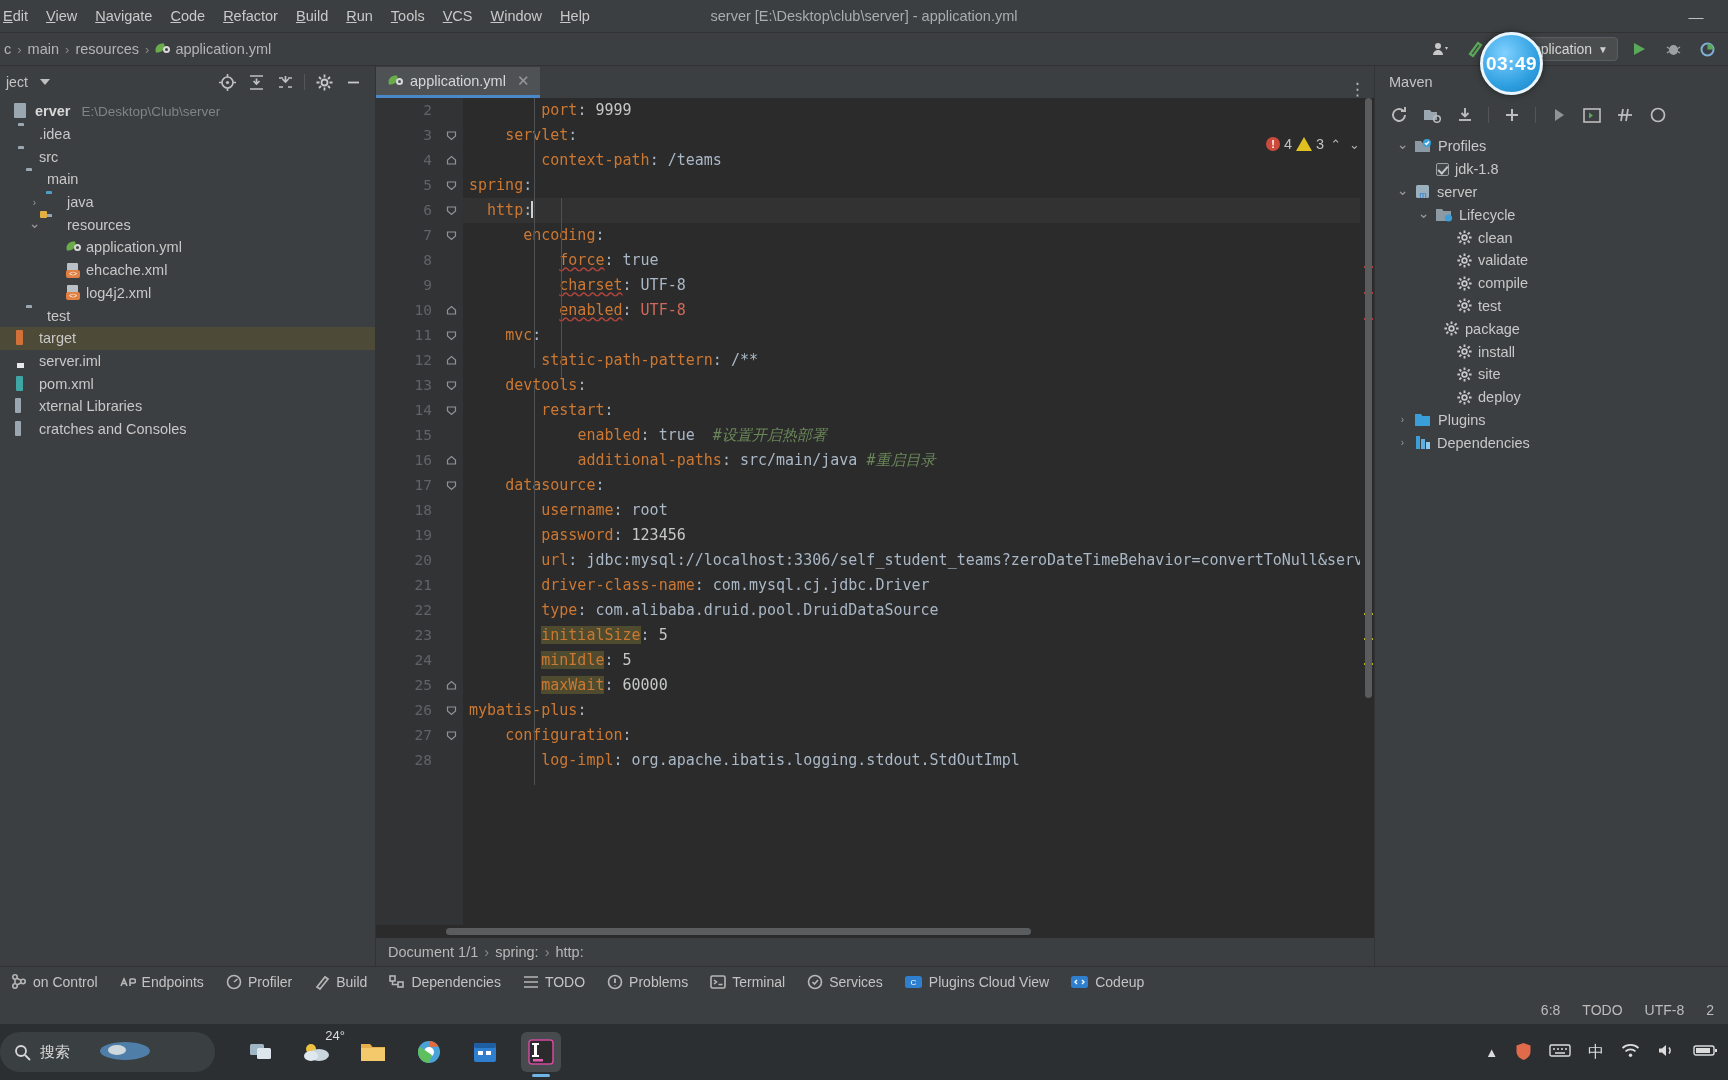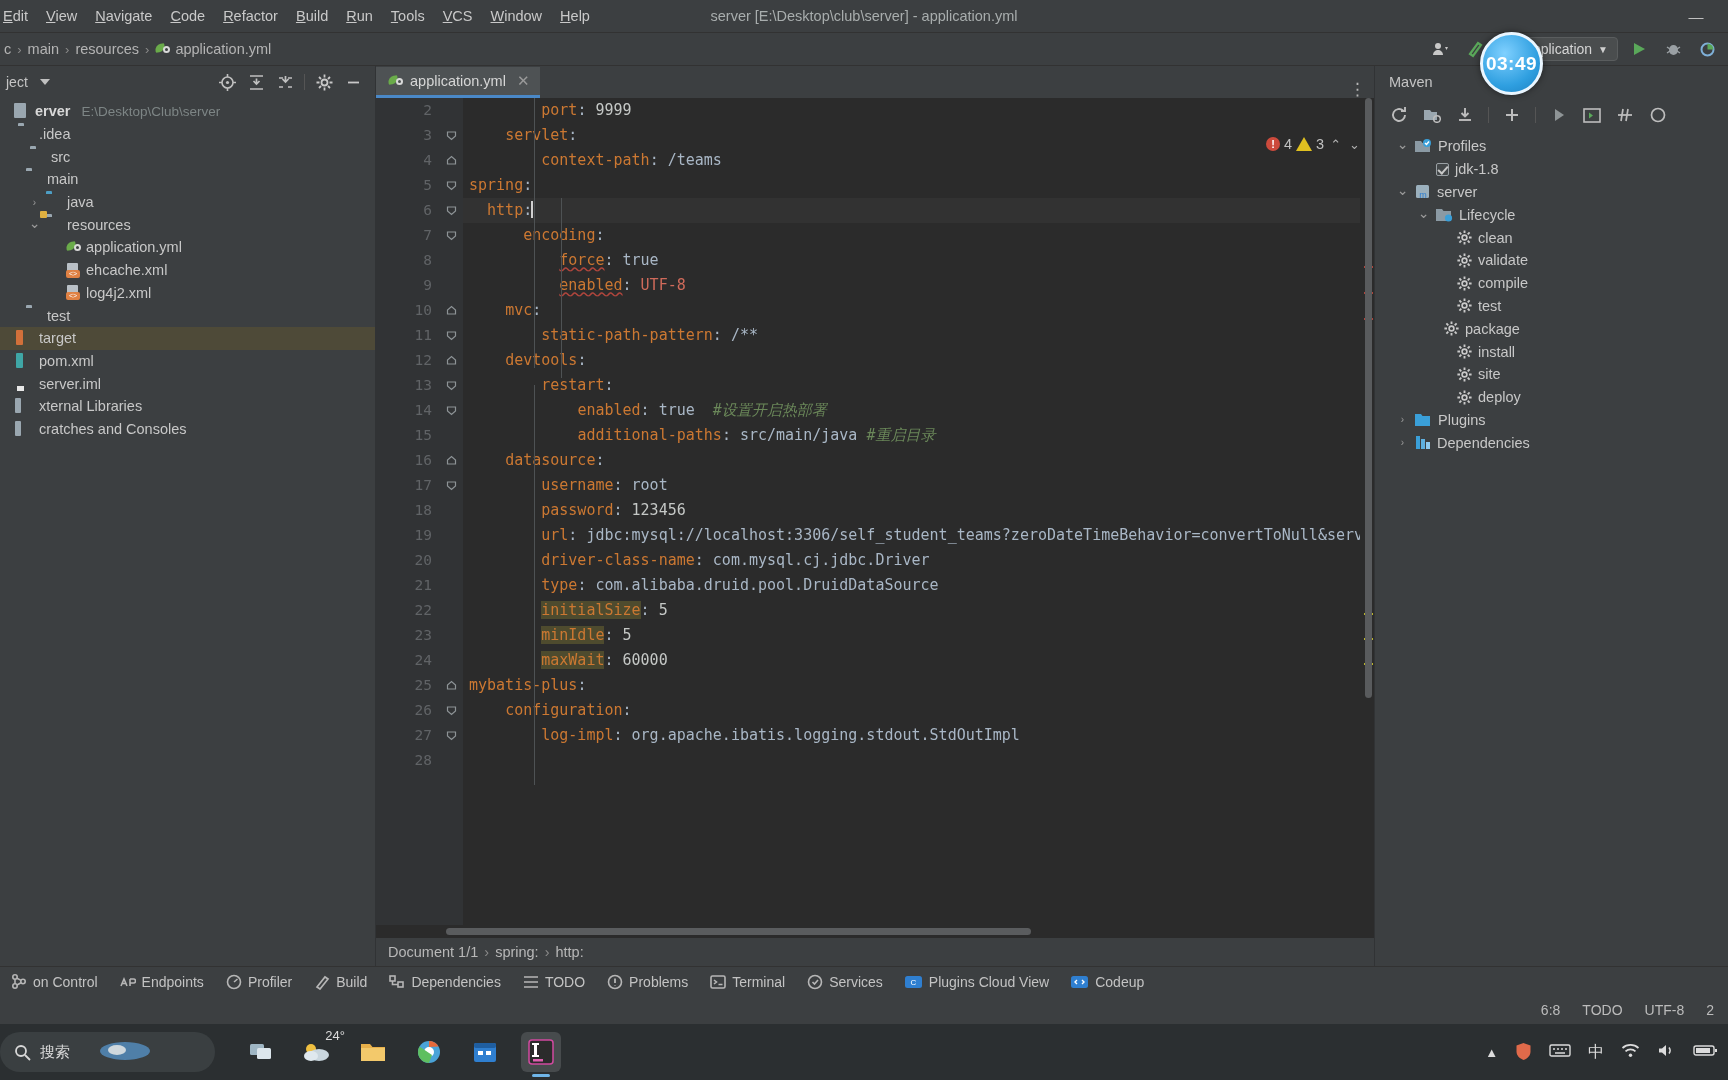--- a/index.html
+++ b/index.html
@@ -333,21 +333,21 @@
             <span class="tlabel bold">erver</span>
             <span class="tpath">E:\Desktop\Club\server</span>
           </div>
           <div class="trow" style="padding-left: 0px;">
             <span class="twist"></span>
             <span style="display: flex; align-items: center;">
               <span class="ic"><span class="folder"></span></span>
             </span>
             <span class="tlabel">.idea</span>
           </div>
-          <div class="trow" style="padding-left: 12px;">
+          <div class="trow" style="padding-left: 0px;">
             <span class="twist"></span>
             <span style="display: flex; align-items: center;">
               <span class="ic"><span class="folder"></span></span>
             </span>
             <span class="tlabel">src</span>
           </div>
           <div class="trow" style="padding-left: 8px;">
             <span class="twist"></span>
             <span style="display: flex; align-items: center;">
               <span class="ic"><span class="folder"></span></span>
@@ -410,32 +410,32 @@
             <span style="display: flex; align-items: center;">
               <span class="ic">
                 <span class="sq orange" style="display:block;width:7px;margin-left:-2px"></span>
               </span>
             </span>
             <span class="tlabel">target</span>
           </div>
           <div class="trow" style="padding-left: 0px;">
             <span class="twist"></span>
             <span style="display: flex; align-items: center;">
+              <span class="ic"><span class="iml-ic" style="width:8px;margin-left:-2px"></span></span>
+            </span>
+            <span class="tlabel">server.iml</span>
+          </div>
+          <div class="trow" style="padding-left: 0px;">
+            <span class="twist"></span>
+            <span style="display: flex; align-items: center;">
               <span class="ic">
                 <span class="sq teal" style="display:block;width:7px;margin-left:-2px"></span>
               </span>
             </span>
             <span class="tlabel">pom.xml</span>
-          </div>
-          <div class="trow" style="padding-left: 0px;">
-            <span class="twist"></span>
-            <span style="display: flex; align-items: center;">
-              <span class="ic"><span class="iml-ic" style="width:8px;margin-left:-2px"></span></span>
-            </span>
-            <span class="tlabel">server.iml</span>
           </div>
           <div class="trow" style="padding-left: 0px;">
             <span class="twist"></span>
             <span style="display: flex; align-items: center;">
               <span class="ic">
                 <span class="sq gray" style="display:block;width:6px;margin-left:-3px"></span>
               </span>
             </span>
             <span class="tlabel">xternal Libraries</span>
           </div>
@@ -577,20 +577,21 @@
           <div class="indent-guide" style="left:71px; top:0; height:270px;"></div>
           <div class="indent-guide" style="left:71px; top:287px; height:400px;"></div>
           <div class="indent-guide" style="left:98px; top:100px; height:180px;"></div>
         <div class="codeline">&nbsp;&nbsp;&nbsp;&nbsp;&nbsp;&nbsp;&nbsp;&nbsp;<span class="k">port</span><span class="v">:</span><span class="v">&nbsp;</span><span class="num">9999</span></div>
             <div class="codeline">&nbsp;&nbsp;&nbsp;&nbsp;<span class="k">servlet</span><span class="v">:</span></div>
             <div class="codeline">&nbsp;&nbsp;&nbsp;&nbsp;&nbsp;&nbsp;&nbsp;&nbsp;<span class="k">context-path</span><span class="v">:&nbsp;</span><span class="v">/teams</span></div>
             <div class="codeline"><span class="k">spring</span><span class="v">:</span></div>
             <div class="codeline hl">&nbsp;&nbsp;<span class="k">http</span><span class="v">:</span><span class="caret-bar"></span></div>
             <div class="codeline">&nbsp;&nbsp;&nbsp;&nbsp;&nbsp;&nbsp;<span class="k">encoding</span><span class="v">:</span></div>
             <div class="codeline">&nbsp;&nbsp;&nbsp;&nbsp;&nbsp;&nbsp;&nbsp;&nbsp;&nbsp;&nbsp;<span class="k squig">force</span><span class="v">:&nbsp;</span><span class="v">true</span></div>
+            <div class="codeline">&nbsp;&nbsp;&nbsp;&nbsp;&nbsp;&nbsp;&nbsp;&nbsp;&nbsp;&nbsp;<span class="k squig">charset</span><span class="v">:&nbsp;</span><span class="v">UTF-8</span></div>
             <div class="codeline">&nbsp;&nbsp;&nbsp;&nbsp;&nbsp;&nbsp;&nbsp;&nbsp;&nbsp;&nbsp;<span class="k squig">enabled</span><span class="v">:&nbsp;</span><span class="err">UTF-8</span></div>
             <div class="codeline">&nbsp;&nbsp;&nbsp;&nbsp;<span class="k">mvc</span><span class="v">:</span></div>
             <div class="codeline">&nbsp;&nbsp;&nbsp;&nbsp;&nbsp;&nbsp;&nbsp;&nbsp;<span class="k">static-path-pattern</span><span class="v">:&nbsp;</span><span class="v">/**</span></div>
             <div class="codeline">&nbsp;&nbsp;&nbsp;&nbsp;<span class="k">devtools</span><span class="v">:</span></div>
             <div class="codeline">&nbsp;&nbsp;&nbsp;&nbsp;&nbsp;&nbsp;&nbsp;&nbsp;<span class="k">restart</span><span class="v">:</span></div>
             <div class="codeline">&nbsp;&nbsp;&nbsp;&nbsp;&nbsp;&nbsp;&nbsp;&nbsp;&nbsp;&nbsp;&nbsp;&nbsp;<span class="k">enabled</span><span class="v">:&nbsp;</span><span class="v">true</span><span class="v">&nbsp;&nbsp;</span><span class="cmt">#设置开启热部署</span></div>
             <div class="codeline">&nbsp;&nbsp;&nbsp;&nbsp;&nbsp;&nbsp;&nbsp;&nbsp;&nbsp;&nbsp;&nbsp;&nbsp;<span class="k">additional-paths</span><span class="v">:&nbsp;</span><span class="v">src/main/java&nbsp;</span><span class="cmt">#重启目录</span></div>
             <div class="codeline">&nbsp;&nbsp;&nbsp;&nbsp;<span class="k">datasource</span><span class="v">:</span></div>
             <div class="codeline">&nbsp;&nbsp;&nbsp;&nbsp;&nbsp;&nbsp;&nbsp;&nbsp;<span class="k">username</span><span class="v">:&nbsp;</span><span class="v">root</span></div>
             <div class="codeline">&nbsp;&nbsp;&nbsp;&nbsp;&nbsp;&nbsp;&nbsp;&nbsp;<span class="k">password</span><span class="v">:&nbsp;</span><span class="num">123456</span></div>

